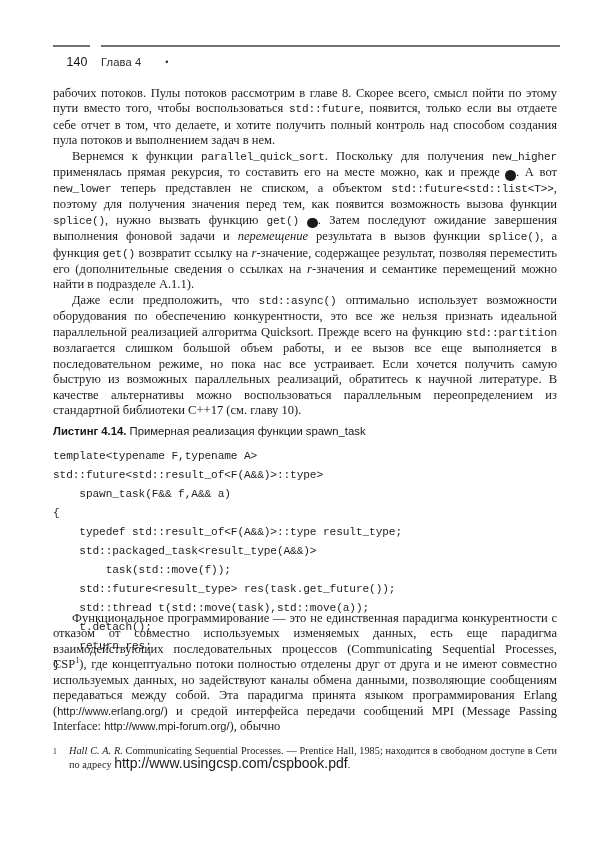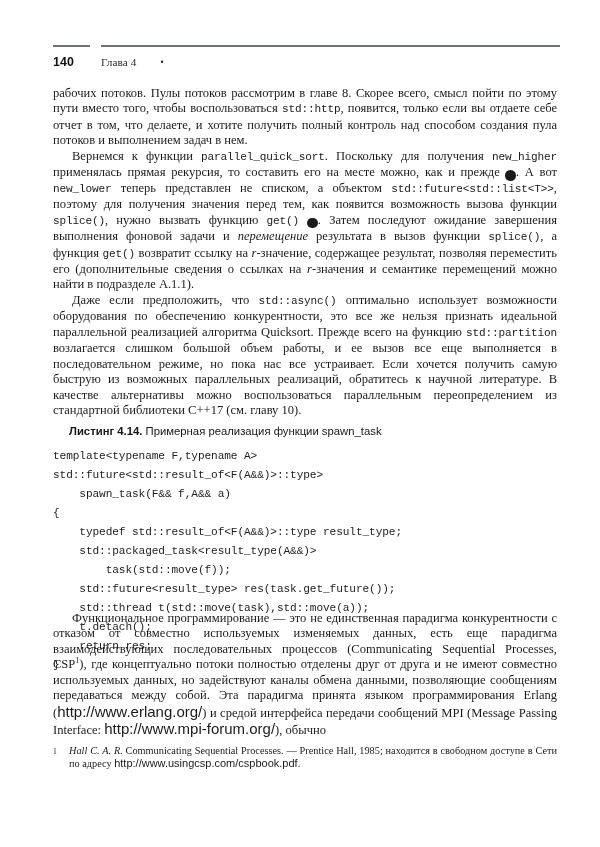--- a/index.html
+++ b/index.html
@@ -51,26 +51,27 @@
   .runhead-line {
     margin-top: 6px;
     display: flex;
     align-items: baseline;
     font-family: "Liberation Sans", "DejaVu Sans", sans-serif;
     font-size: 11.2px;
     color: #2b2b2b;
     letter-spacing: .1px;
   }
   .folio {
-    font-weight: bold;
+    font-weight: normal;
     font-size: 12.4px;
     width: 48px;
     color: #111;
-  }
-  .chapnum { margin-right: 24px; font-family: Liberation Serif, serif; }
+    text-align: center;
+  }
+  .chapnum { margin-right: 24px; }
   .bulletsep {
     margin-right: 9px;
     font-size: 9px;
     position: relative;
     top: -1.5px;
   }
 
   
   .body {
     position: absolute;
@@ -87,21 +88,21 @@
     hyphens: manual;
   }
   p.tx.ind { text-indent: 19px; }
   .mono {
     font-family: "Liberation Mono", "DejaVu Sans Mono", monospace;
     font-size: 11.1px;
     letter-spacing: -0.15px;
   }
   .sans {
     font-family: "Liberation Sans", "DejaVu Sans", sans-serif;
-    font-size: 15px;
+    font-size: 11px;
   }
   .ital { font-style: italic; }
   .cmark {
     display: inline-block;
     width: 10.5px;
     height: 10.5px;
     line-height: 10.5px;
     border-radius: 50%;
     background: #1b1b1b;
     color: #ffffff;
@@ -119,21 +120,20 @@
 
   
   .listing-cap {
     position: absolute;
     left: 53px;
     top: 425px;
     width: 504px;
     font-family: "Liberation Sans", "DejaVu Sans", sans-serif;
     font-size: 11.3px;
     color: #161616;
-    margin-left: 16px;
   }
   .listing-cap b { font-weight: bold; }
 
   .code {
     position: absolute;
     left: 53px;
     top: 447px;
     width: 504px;
     font-family: "Liberation Mono", "DejaVu Sans Mono", monospace;
     font-size: 11.15px;
@@ -166,21 +166,21 @@
   }
   .fn-num {
     width: 16px;
     flex: 0 0 16px;
     font-size: 7.6px;
     padding-top: 1px;
   }
   .fn-text { flex: 1; }
   .fn-text .fsans {
     font-family: "Liberation Sans", "DejaVu Sans", sans-serif;
-    font-size: 11px;
+    font-size: 14px;
   }
 </style>
 </head>
 <body>
 
 <div class="page">
 
   <div class="runhead">
     <div class="rules">
       <div class="rule-short"></div>
@@ -189,21 +189,21 @@
     </div>
     <div class="runhead-line">
       <span class="folio">140</span>
       <span class="chapnum">Глава 4</span>
       <span class="bulletsep">•</span>
     </div>
   </div>
 
   <div class="body">
 
-    <p class="tx"><span>рабочих потоков. Пулы потоков рассмотрим в главе 8. Скорее всего, смысл пойти по этому пути вместо того, чтобы воспользоваться </span><span class="mono">std::http</span><span>, появится, только если вы отдаете себе отчет в том, что делаете, и хотите получить полный контроль над способом создания пула потоков и выполнением задач в нем.</span></p>
+    <p class="tx"><span>рабочих потоков. Пулы потоков рассмотрим в главе 8. Скорее всего, смысл пойти по этому пути вместо того, чтобы воспользоваться </span><span class="mono">std::future</span><span>, появится, только если вы отдаете себе отчет в том, что делаете, и хотите получить полный контроль над способом создания пула потоков и выполнением задач в нем.</span></p>
 
     <p class="tx ind"><span>Вернемся к функции </span><span class="mono">parallel_quick_sort</span><span>. Поскольку для получения </span><span class="mono">new_higher</span><span> применялась прямая рекурсия, то составить его на месте можно, как и прежде </span><span class="cmark">3</span><span>. А вот </span><span class="mono">new_lower</span><span> теперь представлен не списком, а объектом </span><span class="mono">std::future&lt;std::list&lt;T&gt;&gt;</span><span>, поэтому для получения значения перед тем, как появится возможность вызова функции </span><span class="mono">splice()</span><span>, нужно вызвать функцию </span><span class="mono">get()</span><span> </span><span class="cmark">4</span><span>. Затем последуют ожидание завершения выполнения фоновой задачи и </span><span class="ital">перемещение</span><span> результата в вызов функции </span><span class="mono">splice()</span><span>, а функция </span><span class="mono">get()</span><span> возвратит ссылку на </span><span class="ital">r</span><span>-значение, содержащее результат, позволяя переместить его (дополнительные сведения о ссылках на </span><span class="ital">r</span><span>-значения и семантике перемещений можно найти в подразделе А.1.1).</span></p>
 
     <p class="tx ind"><span>Даже если предположить, что </span><span class="mono">std::async()</span><span> оптимально использует возможности оборудования по обеспечению конкурентности, это все же нельзя признать идеальной параллельной реализацией алгоритма Quicksort. Прежде всего на функцию </span><span class="mono">std::partition</span><span> возлагается слишком большой объем работы, и ее вызов все еще выполняется в последовательном режиме, но пока нас все устраивает. Если хочется получить самую быструю из возможных параллельных реализаций, обратитесь к научной литературе. В качестве альтернативы можно воспользоваться параллельным переопределением из стандартной библиотеки С++17 (см. главу 10).</span></p>
 
   </div>
 
   <div class="listing-cap">
     <b>Листинг 4.14.</b><span> Примерная реализация функции spawn_task</span>
   </div>

